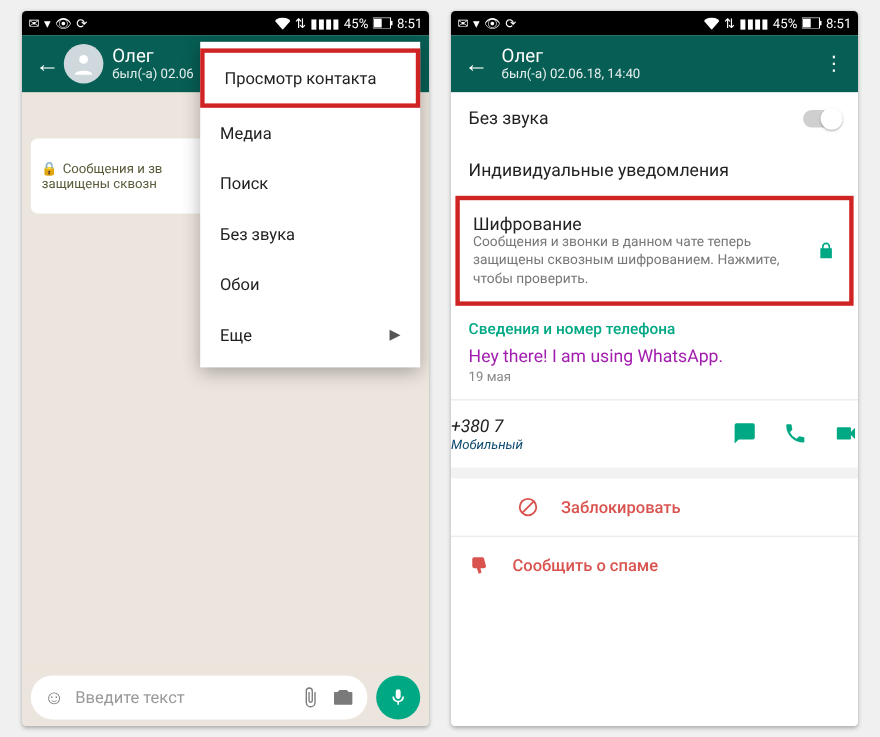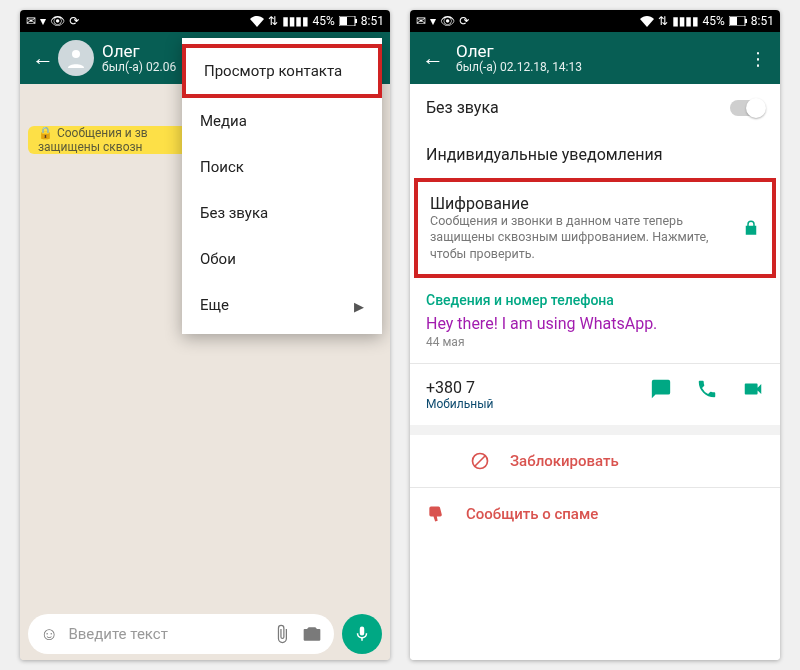--- a/index.html
+++ b/index.html
@@ -58,35 +58,35 @@
     position:relative; height:calc(100% - 74px - 52px);
     background:#ece5dd; padding:8px;
   }
   .date-pill {
     background:#e1f3fb; border-radius:6px; padding:4px 8px;
     font-size:12px; color:#555; position:absolute; top:8px; right:10px;
     box-shadow:0 1px 0 rgba(0,0,0,.05); display:inline-block;
   }
   .enc-notice {
     margin-top:34px;
-    background:#fde047; color:#5a5a3a;
-    font-size:12px; padding:0 10px;border-radius:6px;
+    background:#ffffff; color:#5a5a3a;
+    font-size:12px; padding:20px 10px;border-radius:6px;
     max-width:180px;
   }
   .lock-small { display:inline-block; margin-right:4px; color:#8a7d3a; }
   
   .popup {
     position:absolute; top:28px; right:8px;
     width:200px; background:#fff;
     box-shadow:0 4px 16px rgba(0,0,0,.3);
     z-index:3; padding:6px 0;
   }
   .popup-item {
     padding:14px 18px; font-size:15px; color:#222;
-    display:flex; align-items:flex-end; justify-content:space-between;
+    display:flex; align-items:flex-start; justify-content:space-between;
   }
   .popup-item.first {
     border:4px solid #d02323;
   }
   .chev { color:#555;font-size:13px; }
   
   .inputbar {
     position:absolute; left:0; right:0; bottom:0;
     height:52px; padding:6px 8px;
     display:flex; gap:8px; align-items:center;
@@ -125,21 +125,21 @@
   .lock-icon{
     color:#00a884;font-size:18px;margin-left:8px;
   }
   .section-header{
     color:#00a884;font-size:14px;padding:14px 16px 6px;font-weight:500;
   }
   .status-text{font-size:16px;color:#a21caf;padding:0 16px;}
   .status-date{font-size:12px;color:#888;padding:2px 16px 14px;}
   .divider{height:1px;background:#e6e6e6;margin:0 0;}
   .big-divider{height:10px;background:#f2f2f2;}
-  .phone-row{padding:14px 16px;display:flex;}
+  .phone-row{padding:14px 0;display:flex;align-items:center;font-style:italic;}
   .phone-row .ptxt{flex:1;}
   .phone-row .num{font-size:16px;color:#222;}
   .phone-row .lbl{font-size:12px;color:#0c4a6e;}
   .phone-actions{display:flex;gap:24px;color:#00a884;font-size:20px;}
   .action-row{
     padding:16px 16px;display:flex;align-items:center;gap:18px;
     font-size:15px;font-weight:500;
   }
   .action-row.block{color:#d9534f;margin-left:44px;}
   .action-row.report{color:#d9534f;padding-left:16px;}
@@ -268,21 +268,21 @@
           </svg>
       </span>
       <span>8:51</span>
     </div>
   </div>
 
   <div class="appbar">
     <div class="back">←</div>
     <div class="titleblk" style="margin-left:8px;">
       <div class="name">Олег</div>
-      <div class="sub">был(-а) 02.12.18, 14:13</div>
+      <div class="sub">был(-а) 02.06.18, 14:40</div>
     </div>
     <div class="kebab">⋮</div>
   </div>
 
   <div class="content">
     <div class="row">
       <div class="rtext">Без звука</div>
       <div class="toggle"></div>
     </div>
     <div class="row">
@@ -298,21 +298,21 @@
         <div class="lock-icon">
           <svg width="18" height="18" viewBox="0 0 24 24">
               <path fill="#00a884" d="M17 9V7a5 5 0 00-10 0v2H5v12h14V9zm-8 0V7a3 3 0 016 0v2z"></path>
             </svg>
         </div>
       </div>
     </div>
 
     <div class="section-header">Сведения и номер телефона</div>
     <div class="status-text">Hey there! I am using WhatsApp.</div>
-    <div class="status-date">44 мая</div>
+    <div class="status-date">19 мая</div>
     <div class="divider"></div>
 
     <div class="phone-row">
       <div class="ptxt">
         <div class="num">+380 7</div>
         <div class="lbl">Мобильный</div>
       </div>
       <div class="phone-actions">
         <span>
           <svg width="22" height="22" viewBox="0 0 24 24">

